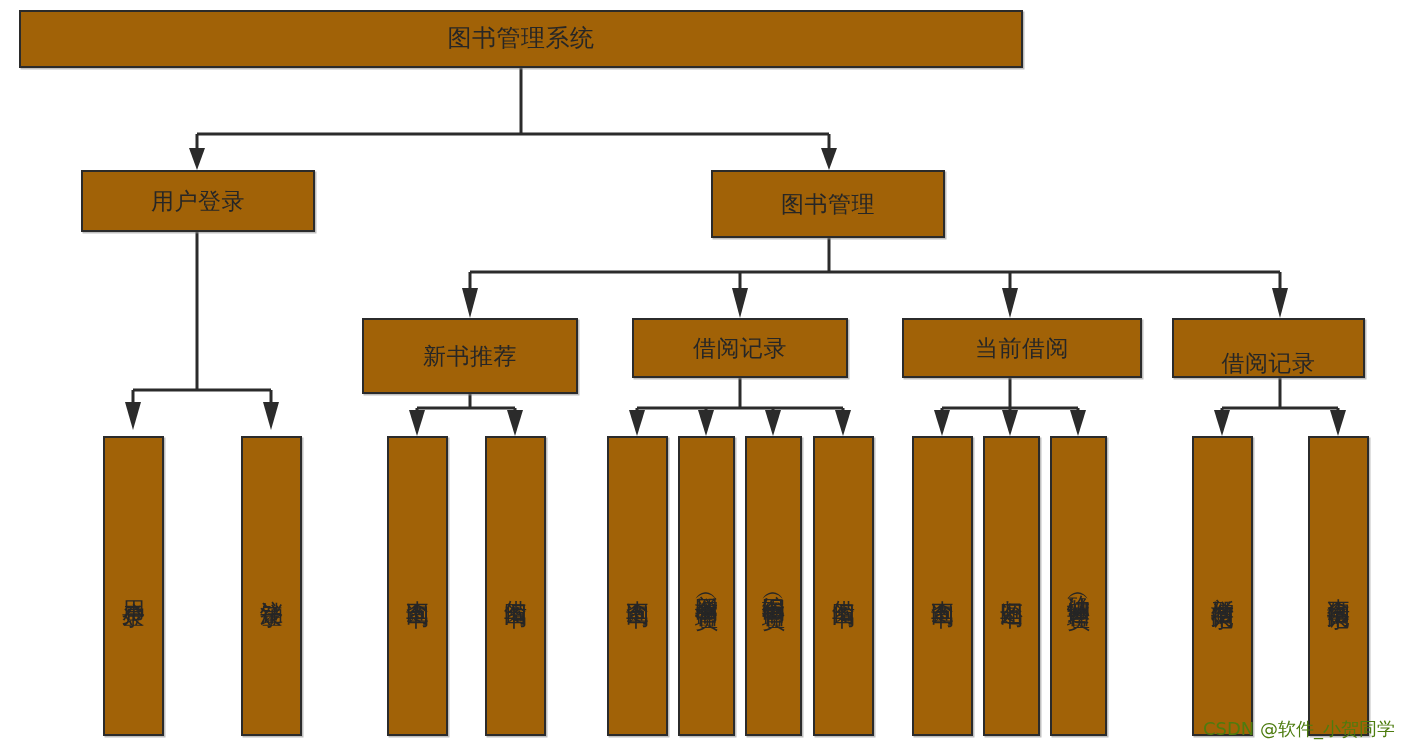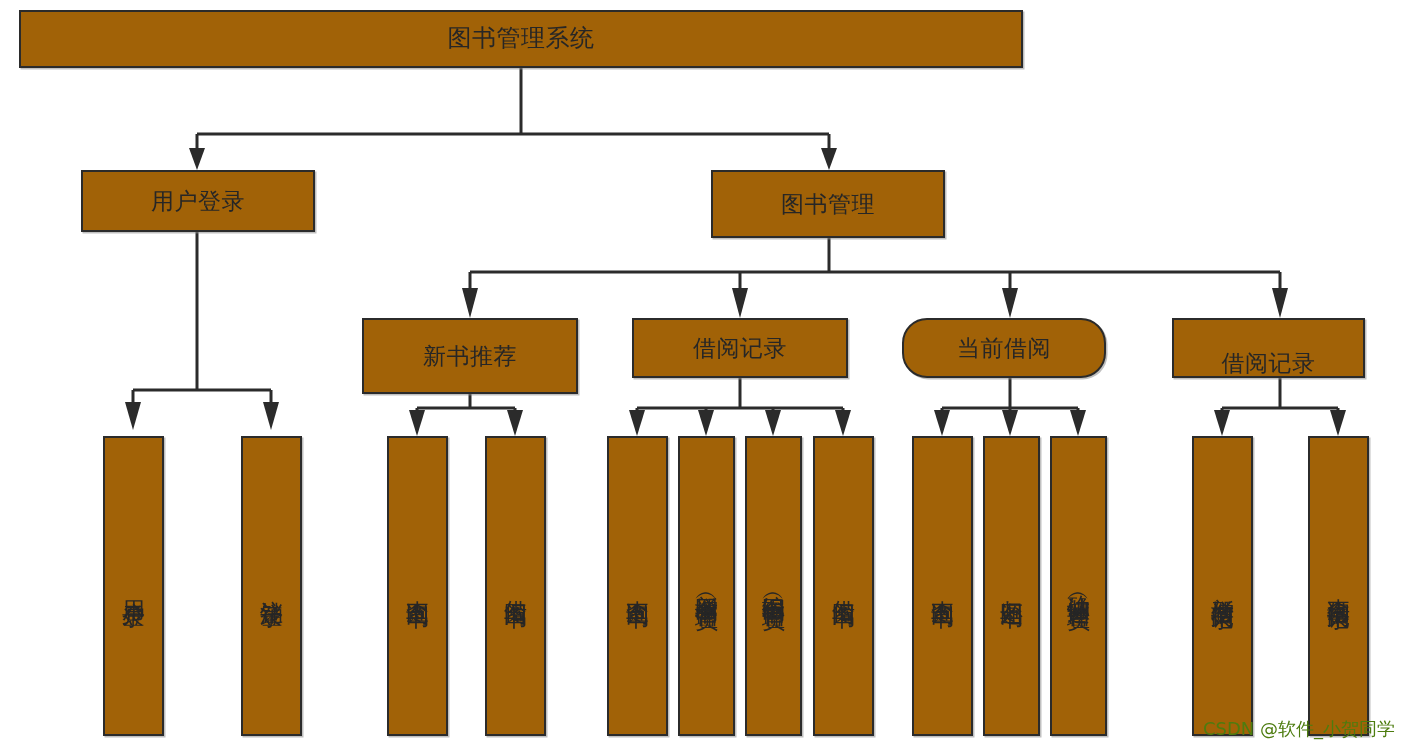--- a/index.html
+++ b/index.html
@@ -164,21 +164,21 @@
   </div>
 
   <div class="node h" style="left:362px; top:318px; width:216px; height:76px;">
     <span class="label">新书推荐</span>
   </div>
 
   <div class="node h" style="left:632px; top:318px; width:216px; height:60px;">
     <span class="label">借阅记录</span>
   </div>
 
-  <div class="node h" style="left:902px; top:318px; width:204px; height:60px;border-radius:25px;">
+  <div class="node h" style="left:902px; top:318px; width:240px; height:60px;">
     <span class="label">当前借阅</span>
   </div>
 
   <div class="node h" style="left:1172px; top:318px; width:193px; height:60px;align-items:flex-end;">
     <span class="label">借阅记录</span>
   </div>
 
   <div class="node v" style="left:103px; top:436px; width:61px; height:300px;">
     <span class="label">用户登录</span>
   </div>

